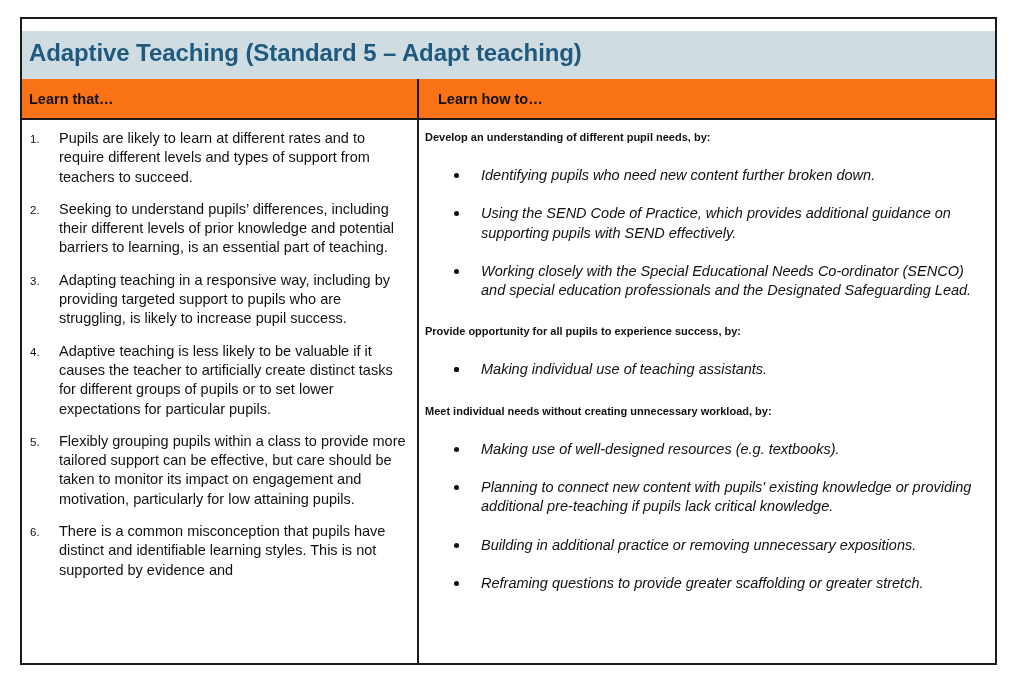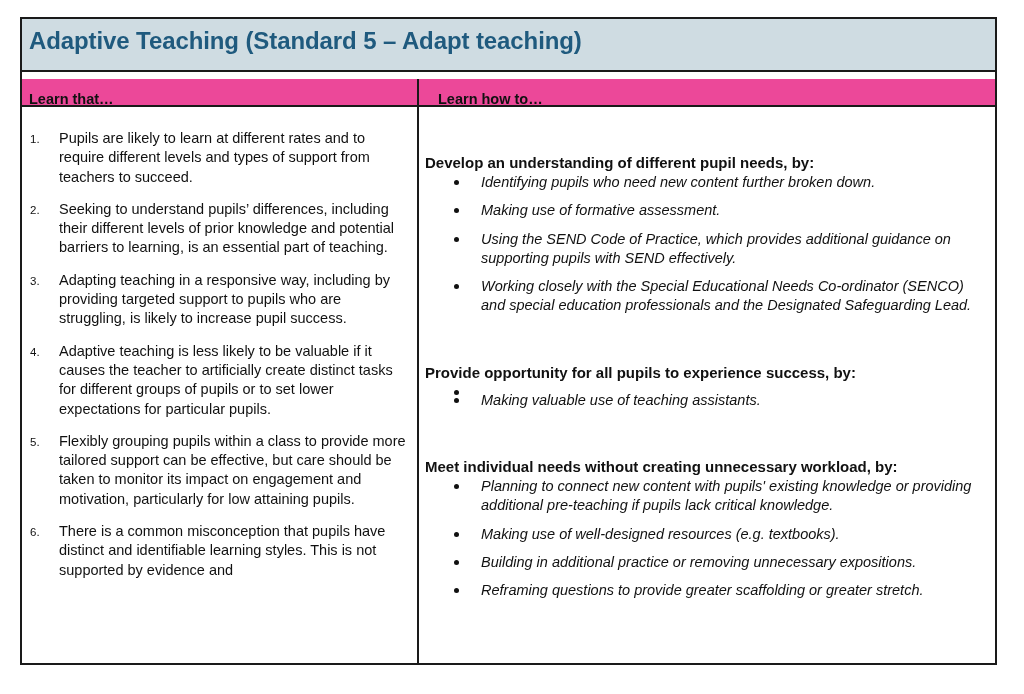--- a/index.html
+++ b/index.html
@@ -1,35 +1,35 @@
 <!DOCTYPE html>
 <html><head>
   <meta charset="utf-8">
   <style>
     html, body { margin: 0; padding: 0; background: #ffffff; }
     body { width: 1024px; height: 694px; position: relative; overflow: hidden;
       font-family: "Liberation Sans", sans-serif; color: #111; }
     .tbl { position: absolute; left: 20px; top: 17px; width: 977px; height: 648px;
       border: 2px solid #1a1a1a; box-sizing: border-box; }
-    .title-row { position: absolute; left: 0; top: 0; right: 0; height: 53px;
+    .title-row { position: absolute; left: 0; top: 12px; right: 0; height: 53px;
       background: #cfdce2; border-bottom: 2px solid #1a1a1a; box-sizing: border-box; text-decoration: underline; }
     .title { position: absolute; left: 7px; top: 8px; font-size: 24px; font-weight: bold;
       color: #1f5a7e; letter-spacing: -0.1px; white-space: nowrap; }
-    .head-row { position: absolute; left: 0; top: 60px; right: 0; height: 28px;
-      background: #ec4899; border-bottom: 2px solid #1a1a1a; box-sizing: border-box; }
+    .head-row { position: absolute; left: 0; top: 60px; right: 0; height: 41px;
+      background: #f97316; border-bottom: 2px solid #1a1a1a; box-sizing: border-box; }
     .head-cell { position: absolute; top: 12px; font-size: 14.5px; font-weight: bold; color: #111; white-space: nowrap; }
     .divider { position: absolute; left: 395px; top: 60px; bottom: 0; width: 2px; background: #1a1a1a; }
     .left-col { position: absolute; left: 0; top: 101px; width: 395px; bottom: 0; overflow: hidden; }
     .right-col { position: absolute; left: 397px; top: 101px; right: 0; bottom: 0; overflow: hidden; }
     .num-item { position: relative; padding-left: 37px; font-size: 14.5px; line-height: 19.3px; margin-bottom: 13px; padding-right: 6px; }
     .num-item .num { position: absolute; left: 8px; top: 1px; font-size: 11.5px; }
     .left-list { padding-top: 9px; }
     .sec { padding-left: 6px; }
-    .sec-head { font-size: 15px; font-weight: bold; line-height: 19px; white-space: nowrap; margin-top: 25px; }
-    .bul { position: relative; padding-left: 56px; font-size: 14.5px; font-style: italic; line-height: 19.3px; margin-top: 1px; margin-bottom: 9px; padding-right: 20px; }
+    .sec-head { font-size: 11px; font-weight: bold; line-height: 19px; white-space: nowrap; }
+    .bul { position: relative; padding-left: 56px; font-size: 14.5px; font-style: italic; line-height: 19.3px; margin-top: 19px; margin-bottom: 9px; padding-right: 20px; }
     .bul .dot { position: absolute; left: 29px; top: 7px; width: 5px; height: 5px; border-radius: 50%; background: #111; }
     .sec1 { padding-top: 8px; }
     .gap { height: 13px; }
   </style>
 </head>
 <body>
 
 <div class="tbl">
   <div class="title-row">
     <div class="title">Adaptive Teaching (Standard 5 – Adapt teaching)</div>
@@ -66,32 +66,31 @@
         <span class="num">6.</span>
         <span>There is a common misconception that pupils have distinct and identifiable learning styles. This is not supported by evidence and</span>
       </div>
     </div>
   </div>
 
   <div class="right-col">
     <div class="sec sec1">
       <div class="sec-head">Develop an understanding of different pupil needs, by:</div>
       <div class="bul"><span class="dot"></span><span>Identifying pupils who need new content further broken down.</span></div>
-      <div class="bul"><span class="dot"></span><span>Making use of formative assessment.</span></div>
       <div class="bul"><span class="dot"></span><span>Using the SEND Code of Practice, which provides additional guidance on supporting pupils with SEND effectively.</span></div>
       <div class="bul"><span class="dot"></span><span>Working closely with the Special Educational Needs Co-ordinator (SENCO) and special education professionals and the Designated Safeguarding Lead.</span></div>
     </div>
     <div class="gap"></div>
     <div class="sec">
       <div class="sec-head">Provide opportunity for all pupils to experience success, by:</div>
       <div class="bul"><span class="dot"></span></div>
-      <div class="bul"><span class="dot"></span><span>Making valuable use of teaching assistants.</span></div>
+      <div class="bul"><span class="dot"></span><span>Making individual use of teaching assistants.</span></div>
     </div>
     <div class="gap"></div>
     <div class="sec">
       <div class="sec-head">Meet individual needs without creating unnecessary workload, by:</div>
+      <div class="bul"><span class="dot"></span><span>Making use of well-designed resources (e.g. textbooks).</span></div>
       <div class="bul"><span class="dot"></span><span>Planning to connect new content with pupils' existing knowledge or providing additional pre-teaching if pupils lack critical knowledge.</span></div>
-      <div class="bul"><span class="dot"></span><span>Making use of well-designed resources (e.g. textbooks).</span></div>
       <div class="bul"><span class="dot"></span><span>Building in additional practice or removing unnecessary expositions.</span></div>
       <div class="bul"><span class="dot"></span><span>Reframing questions to provide greater scaffolding or greater stretch.</span></div>
     </div>
   </div>
 </div>
 
 </body></html>

